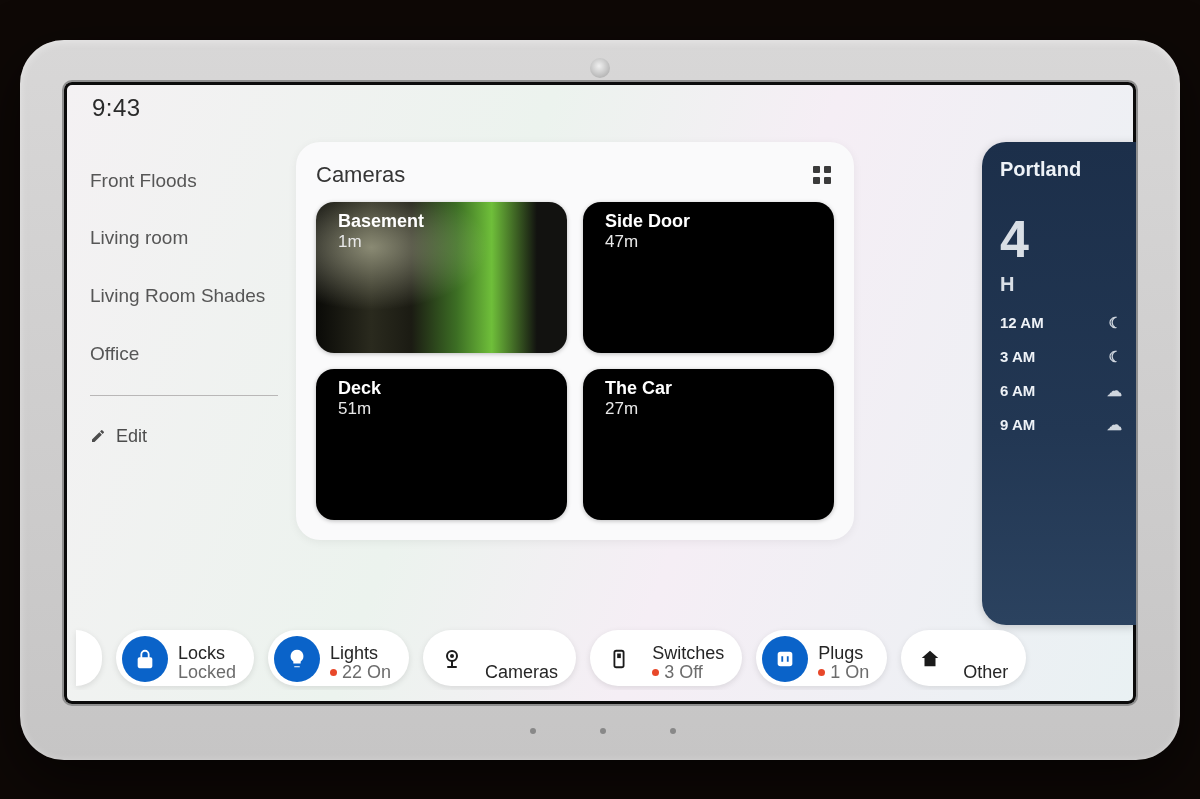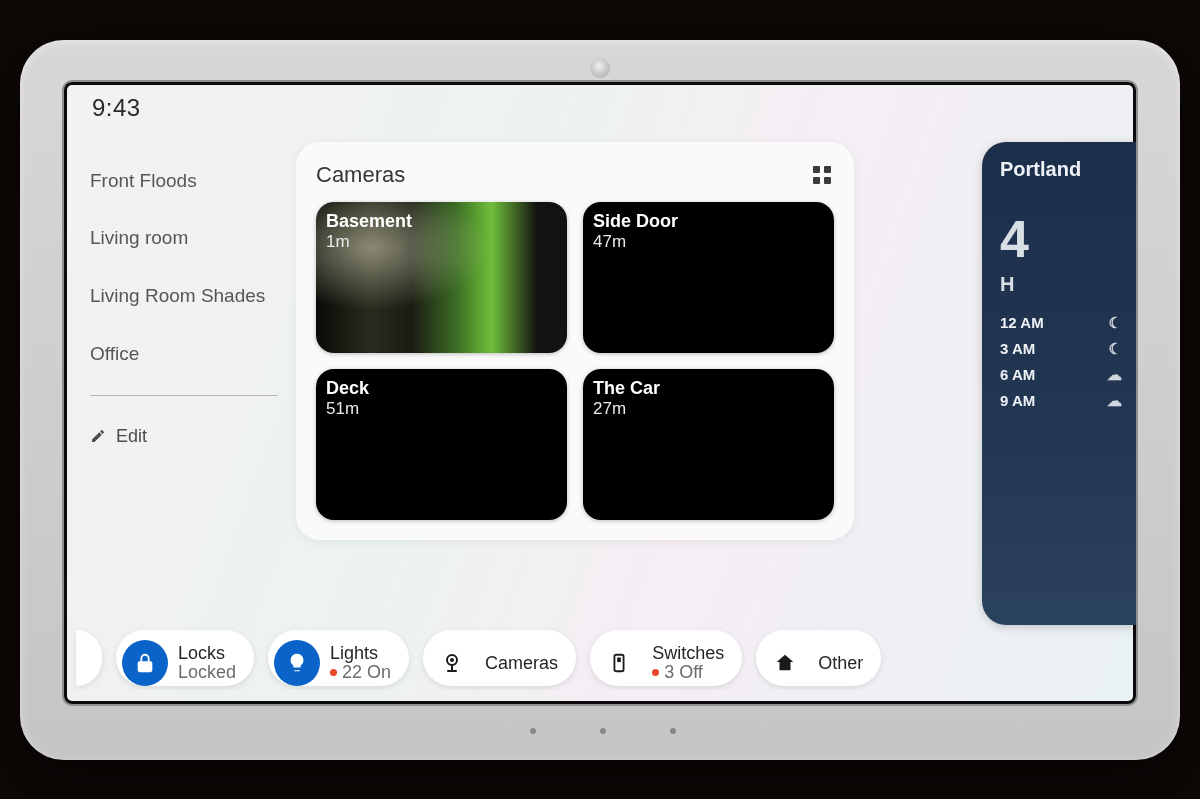--- a/index.html
+++ b/index.html
@@ -66,49 +66,49 @@
   .cam-tile {
     background: #000; color: #fff; border-radius: 18px;
     position: relative; overflow: hidden; cursor: pointer;
     box-shadow: 0 1px 4px rgba(0,0,0,.25);
   }
   .cam-tile.preview {
     background:
       radial-gradient(ellipse at 22% 30%, rgba(255,255,220,.45) 0%, transparent 42%),
       linear-gradient(90deg, #0a0a07 0%, #2a2a1e 22%, #1b1b13 38%, #3c6e24 56%, #6fbf3a 70%, #121210 88%);
   }
-  .cam-label { position: absolute; top: 10px; left: 10px; }
+  .cam-label { position: absolute; top: 10px; left: 22px; }
   .cam-name { font-size: 18px; font-weight: 600; line-height: 1.0; }
   .cam-time { font-size: 17px; font-weight: 400; color: #e8e8e8; margin-top: 2px; }
 
   
   .weather {
     position: absolute; right: 0; top: 60px; width: 154px; height: 483px;
     background: linear-gradient(180deg,#1c2f4a 0%, #223753 60%, #2b425f 100%);
     border-top-left-radius: 24px; border-bottom-left-radius: 24px;
     color: #eef2f7; padding: 16px 6px 12px 18px;
     box-shadow: 0 2px 10px rgba(0,0,0,.18);
   }
   .w-city { font-size: 20px; font-weight: 600; }
   .w-big { font-size: 52px; font-weight: 800; margin-top: 28px; opacity: .9; }
   .w-hi { font-size: 20px; font-weight: 700; margin-top: 4px; opacity: .9; }
-  .w-hours { margin-top: 18px; display: flex; flex-direction: column; gap: 8px; font-size: 15px; font-weight: 600; }
+  .w-hours { margin-top: 18px; display: flex; flex-direction: column; gap: 16px; font-size: 15px; font-weight: 600; }
   .w-hours div { display: flex; justify-content: space-between; padding-right: 8px; }
   .w-ico { opacity: .85; }
 
   
   .chips {
     position: absolute; left: 0; right: 0; bottom: 14px; height: 64px;
     display: flex; align-items: center; gap: 14px; padding: 0 12px;
     overflow: hidden;
   }
   .chip.peek-left { min-width: 26px; max-width: 26px; border-top-left-radius: 0; border-bottom-left-radius: 0; padding-left: 2px; }
   .chip {
     background: #ffffff; height: 56px; border-radius: 28px;
-    display: flex; align-items: center; padding: 15px 18px 4px 6px;
+    display: flex; align-items: flex-end; padding: 15px 18px 4px 6px;
     box-shadow: 0 2px 6px rgba(0,0,0,.10);
     cursor: pointer; flex: 0 0 auto;
   }
   .chip .cicon {
     width: 46px; height: 46px; border-radius: 50%;
     display: flex; align-items: center; justify-content: center; margin-right: 10px;
     color: #fff;
   }
   .cicon.blue { background: #0a63c9; }
   .cicon.white { background: #fff; color: #222; border: 0; }
@@ -261,20 +261,36 @@
         </div>
         <div class="texts">
           <span class="t1">Switches</span>
           <span class="t2">
               <span class="dot-red"></span>
               <span>3 Off</span>
             </span>
         </div>
       </div>
 
+      <div class="chip">
+        <div class="cicon blue">
+          <svg width="22" height="22" viewBox="0 0 24 24">
+              <rect x="4" y="4" width="16" height="16" rx="3" fill="#fff"></rect>
+              <rect x="8" y="9" width="2" height="6" fill="#0a63c9"></rect>
+              <rect x="14" y="9" width="2" height="6" fill="#0a63c9"></rect>
+            </svg>
+        </div>
+        <div class="texts">
+          <span class="t1">Plugs</span>
+          <span class="t2">
+              <span class="dot-red"></span>
+              <span>1 On</span>
+            </span>
+        </div>
+      </div>
 
       <div class="chip">
         <div class="cicon white">
           <svg width="22" height="22" viewBox="0 0 24 24">
               <path fill="#1b1b1b" d="M12 3l9 8h-3v9H6v-9H3l9-8z"></path>
             </svg>
         </div>
         <div class="texts">
           <span class="t1">Other</span>
         </div>

